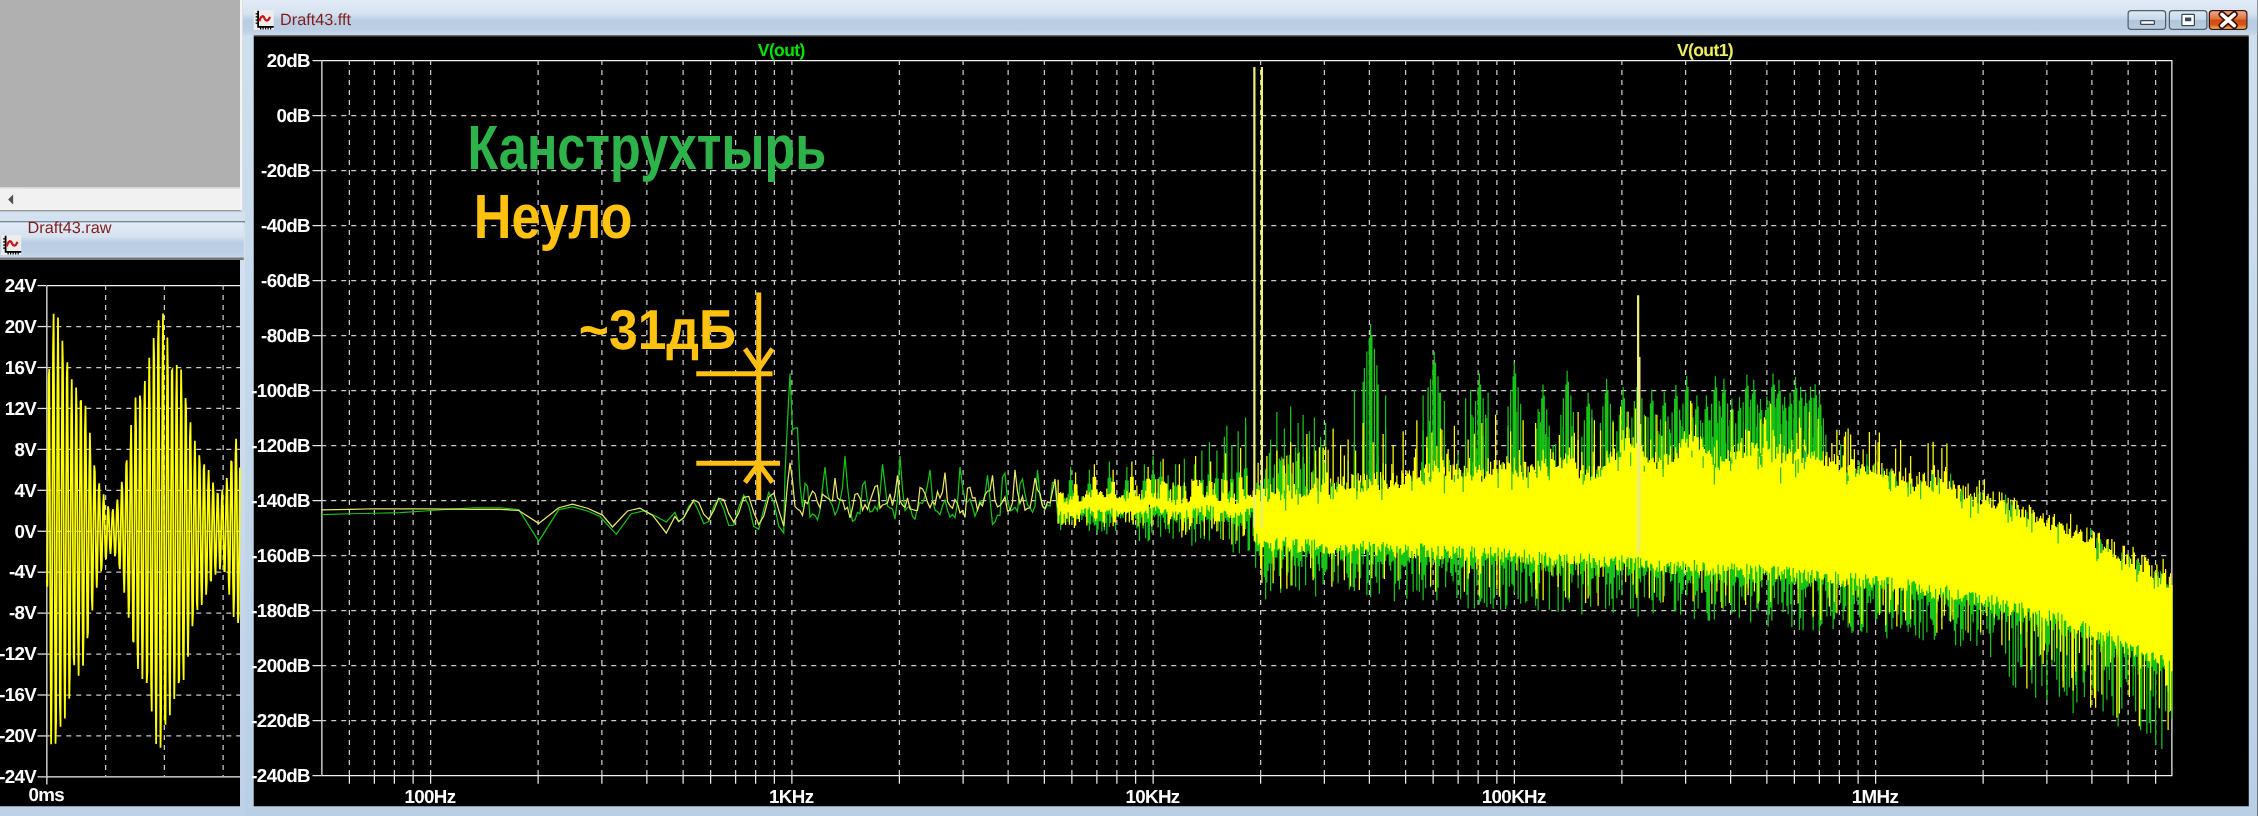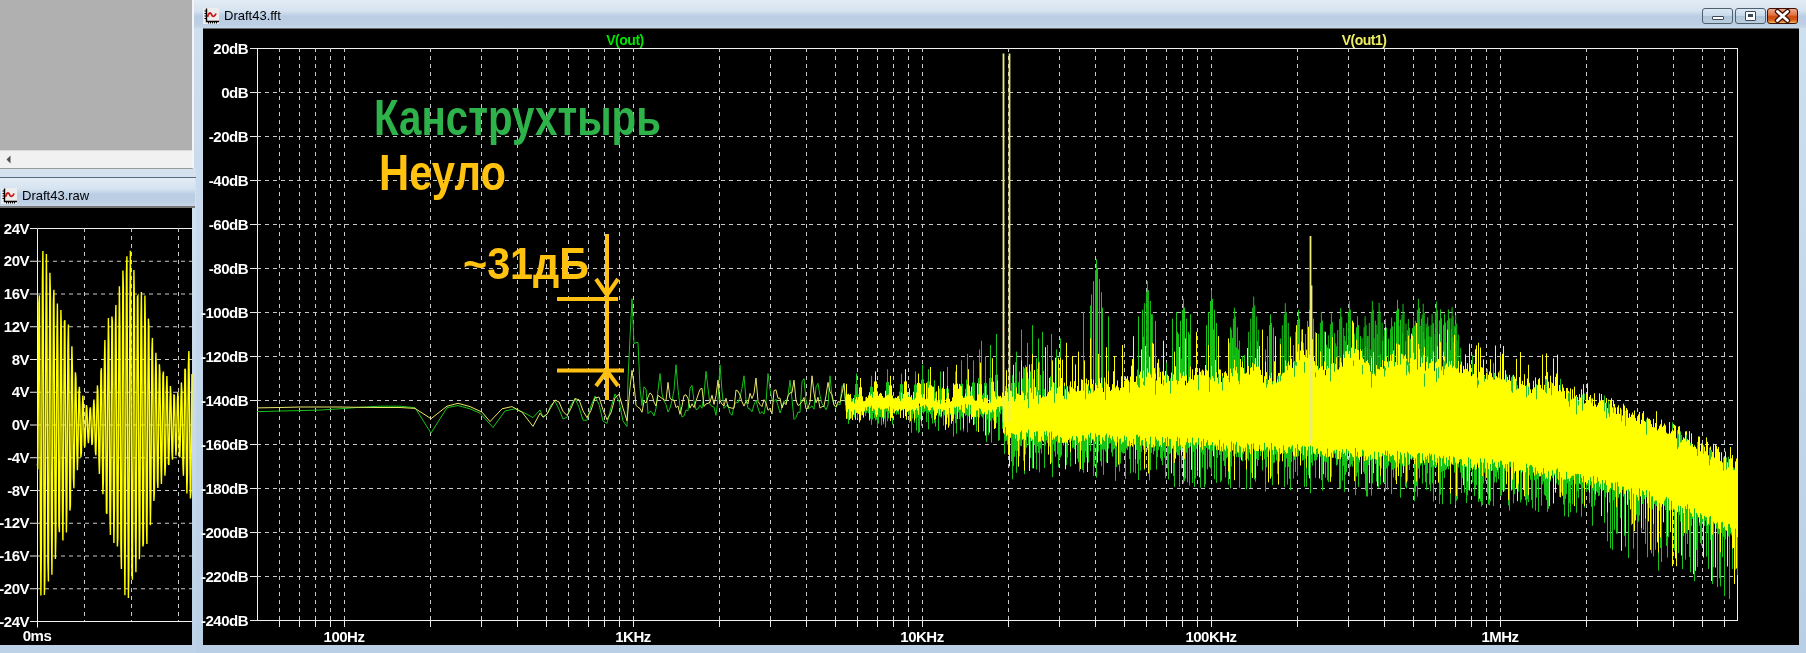--- a/index.html
+++ b/index.html
@@ -1,17 +1,17 @@
 <!DOCTYPE html>
 <html><head><meta charset="utf-8"><style>
 *{margin:0;padding:0;box-sizing:border-box}
 body{width:1806px;height:653px;overflow:hidden;background:#b0b0b0;font-family:"Liberation Sans",sans-serif;position:relative}
 .win{position:absolute}
 .tbar{position:absolute;background:linear-gradient(180deg,#e3ecf6 0%,#d5e2f0 40%,#b9cde3 58%,#bdcfe4 85%,#c8d7e9 100%)}
-.ttext{position:absolute;font-size:13px;color:#000000;white-space:nowrap}
+.ttext{position:absolute;font-size:13px;color:#7f1d1d;white-space:nowrap}
 svg{position:absolute;display:block}
 .gd{stroke:#c9c9c9;stroke-width:1;stroke-dasharray:4 4}
 .tk{stroke:#e8e8e8;stroke-width:1}
 .al{font-family:"Liberation Sans",sans-serif;font-weight:bold;font-size:15px;fill:#fff;letter-spacing:-0.5px}
 svg{overflow:visible}
 .btn{position:absolute;top:8px;height:16px;border-radius:3px;border:1px solid #4e5f70}
 </style></head><body>
 
 <div class="win" style="left:193px;top:0;width:1613px;height:653px;background:linear-gradient(180deg,#cfe0ef,#b9cfe5)"></div>
 <div class="tbar" style="left:194px;top:0;width:1612px;height:28px"></div>
@@ -208,21 +208,21 @@
 
 <div class="win" style="left:0;top:168px;width:196px;height:485px;background:linear-gradient(180deg,#d4e2f0,#bdd2e7)"></div>
 <div style="position:absolute;left:0;top:177px;width:196px;height:1px;background:#5a6b7e"></div>
 <div class="tbar" style="left:0;top:178px;width:195px;height:28px"></div>
 <svg style="left:1px;top:188px" width="16" height="16" viewBox="0 0 16 16">
  <rect x="0" y="0" width="16" height="16" fill="#ededed"></rect>
  <path d="M3.5 0.5V13.5H16" stroke="#000" stroke-width="1.4" fill="none"></path>
  <path d="M1.5 3H3.5M1.5 5.5H3.5M1.5 8H3.5M1.5 10.5H3.5M5.5 13.5V15.5M7.5 13.5V15.5M9.5 13.5V15.5M11.5 13.5V15.5M13.5 13.5V15.5" stroke="#000" stroke-width="1" fill="none"></path>
  <path d="M4.5 9C5.5 4.5 7.5 4 8.5 6.5C9.5 9 11.5 9.5 13 5.5" stroke="#cc1111" stroke-width="1.8" fill="none"></path>
 </svg>
-<div class="ttext" style="left:22px;top:188px">Draft43.raw</div>
+<div class="ttext" style="left:22px;top:174px">Draft43.raw</div>
 <div style="position:absolute;left:0;top:206px;width:195px;height:2px;background:#777"></div>
 <div style="position:absolute;left:0;top:208px;width:192px;height:437px;background:#000"></div>
 <svg style="left:0;top:208px" width="192" height="437" viewBox="0 0 192 437">
 <path d="M37.5 20.5H192M37.5 20.5V419.5M37.5 413.5H192" stroke="#f2f2f2" fill="none"></path>
 <line x1="30" y1="20.5" x2="37" y2="20.5" class="tk"></line>
 <line x1="37" y1="53.25" x2="192" y2="53.25" class="gd"></line>
 <line x1="30" y1="53.25" x2="37" y2="53.25" class="tk"></line>
 <line x1="37" y1="86" x2="192" y2="86" class="gd"></line>
 <line x1="30" y1="86" x2="37" y2="86" class="tk"></line>
 <line x1="37" y1="118.75" x2="192" y2="118.75" class="gd"></line>

